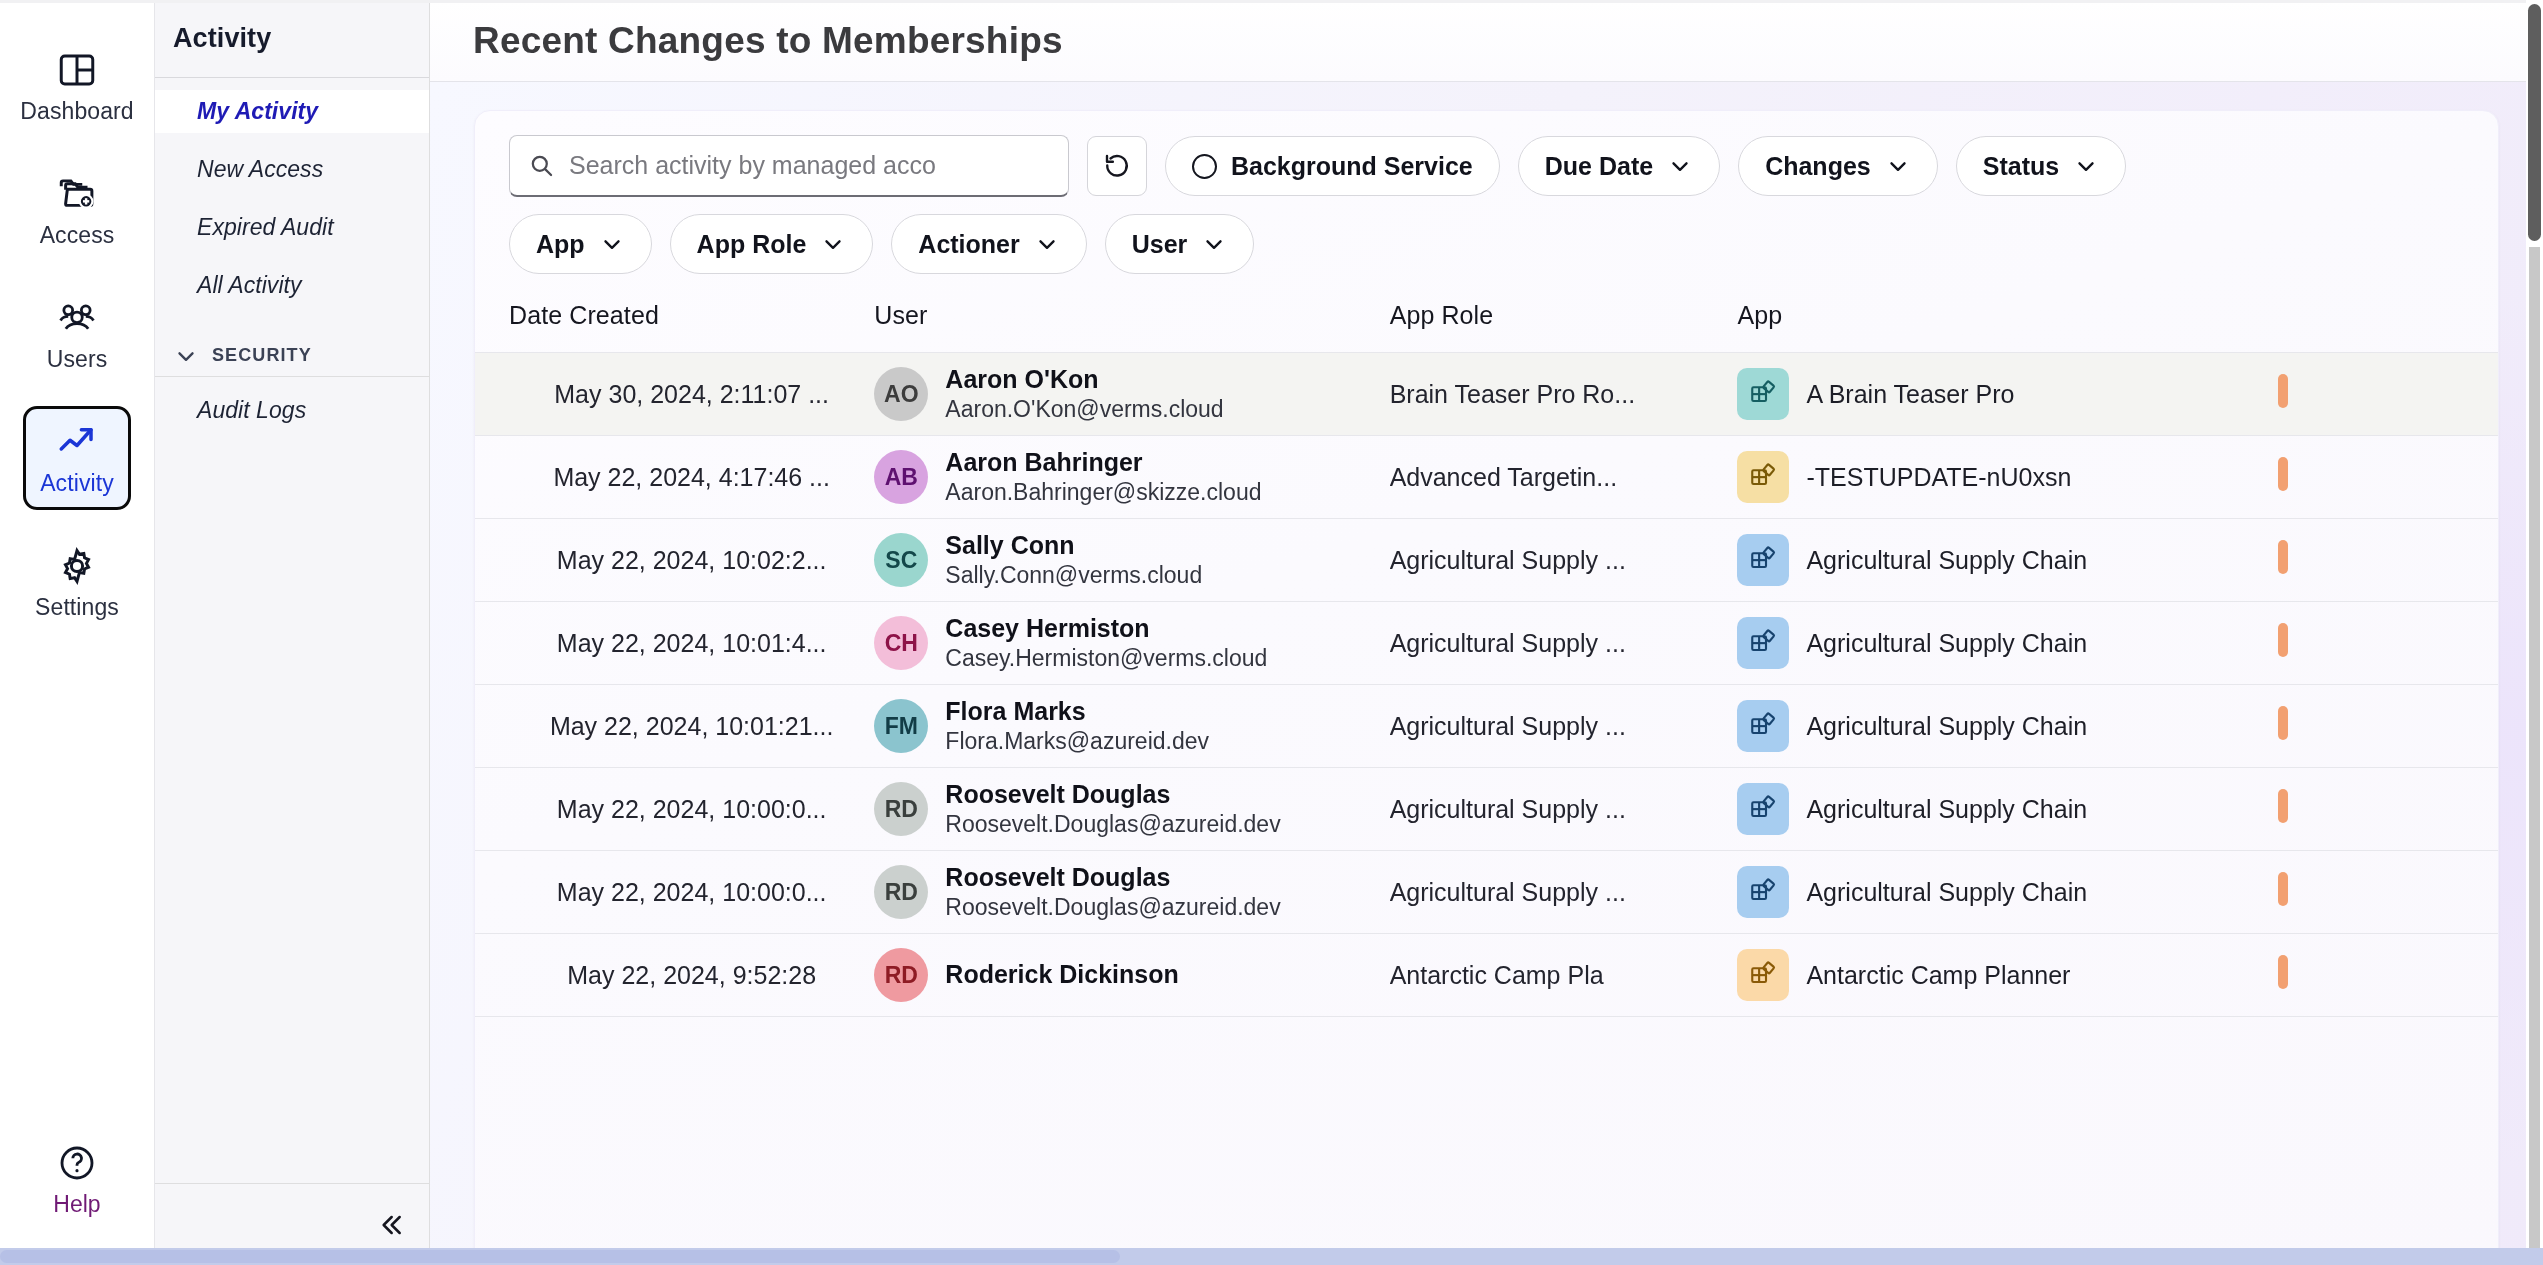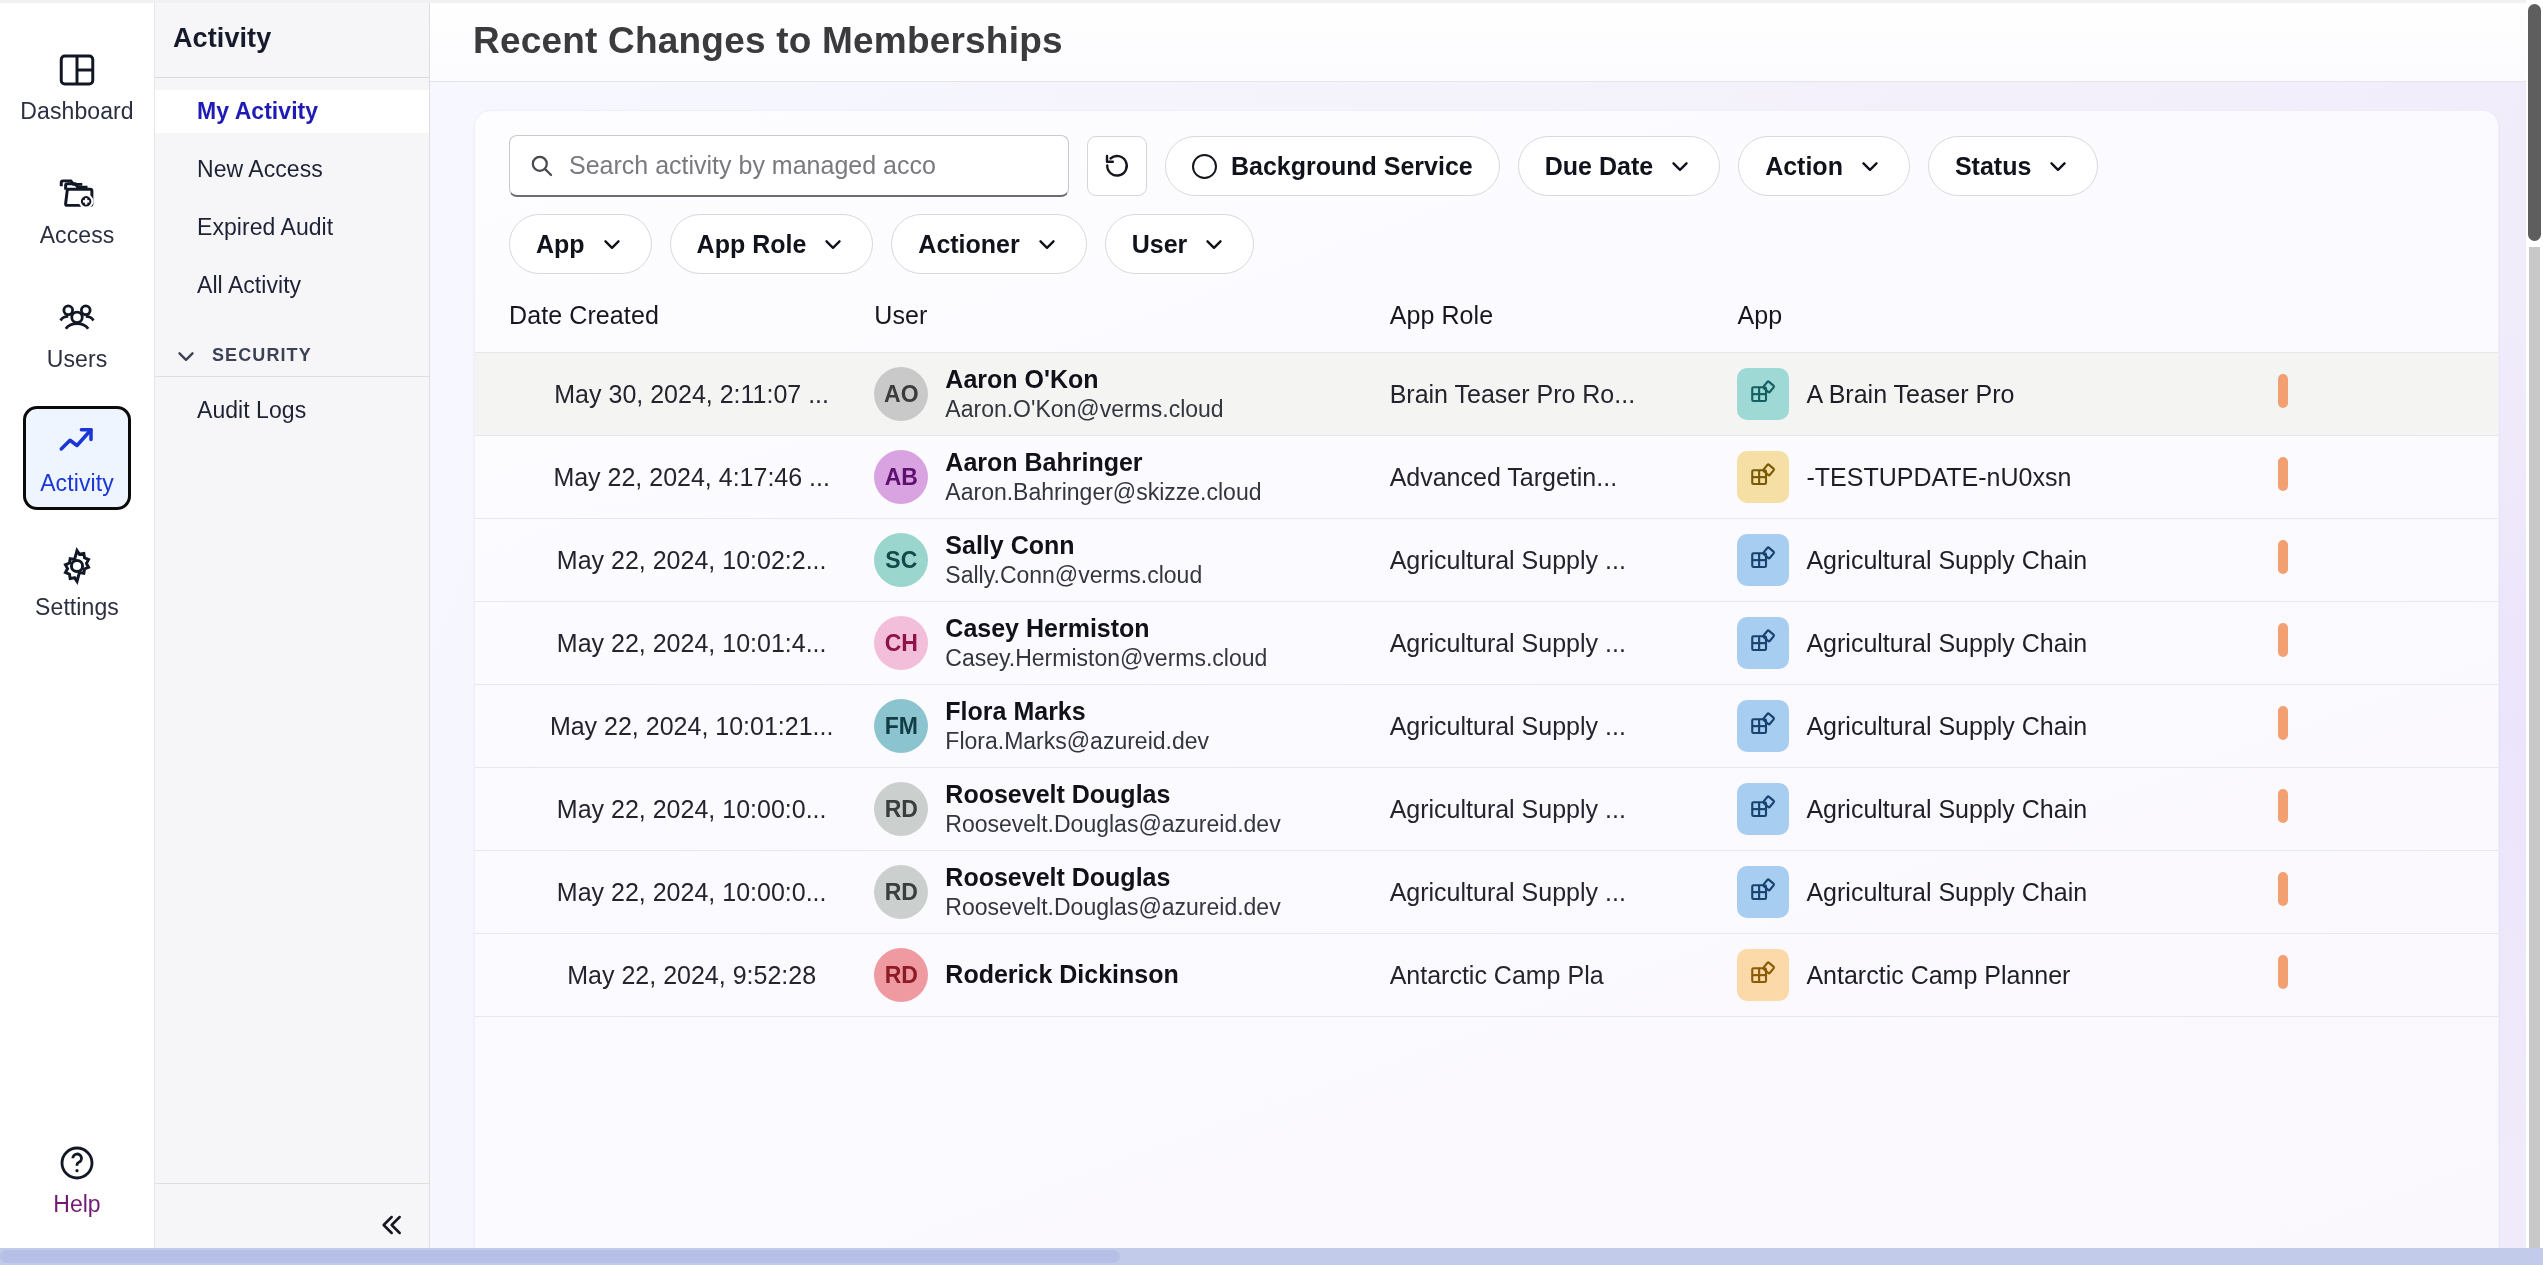--- a/index.html
+++ b/index.html
@@ -82,21 +82,21 @@
     border-bottom: 1px solid #d9d9dd;
     flex: 0 0 78px;
   }
   .subnav-title {
     font-size: 27px;
     font-weight: bold;
     color: #161b2c;
     letter-spacing: .1px;
   }
   .subnav-gap { height: 12px; background: #f6f6f9; flex: 0 0 12px; }
-  .subnav-list { padding-top: 0; }
+  .subnav-list { padding-top: 0; font-style: italic; }
   .nav-item {
     height: 43px;
     display: flex; align-items: center;
     padding-left: 42px;
     font-size: 23px;
     color: #1d2334;
     cursor: pointer;
     letter-spacing: .05px;
   }
   .nav-item.current {
@@ -490,21 +490,21 @@
             <div class="chip">
               <span>Due Date</span>
               <span class="caret">
                 <svg width="26" height="26" viewBox="0 0 24 24" fill="none" stroke="#11131c" stroke-width="2.2" stroke-linecap="round" stroke-linejoin="round">
                   <polyline points="6,9.5 12,15.5 18,9.5"></polyline>
                 </svg>
               </span>
             </div>
 
             <div class="chip">
-              <span>Action</span>
+              <span>Changes</span>
               <span class="caret">
                 <svg width="26" height="26" viewBox="0 0 24 24" fill="none" stroke="#11131c" stroke-width="2.2" stroke-linecap="round" stroke-linejoin="round">
                   <polyline points="6,9.5 12,15.5 18,9.5"></polyline>
                 </svg>
               </span>
             </div>
 
             <div class="chip">
               <span>Status</span>
               <span class="caret">

